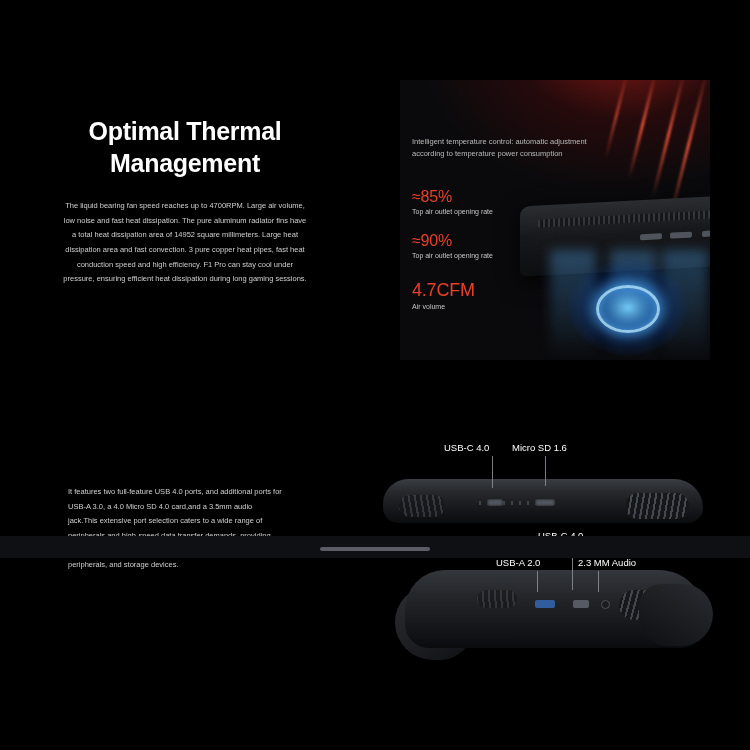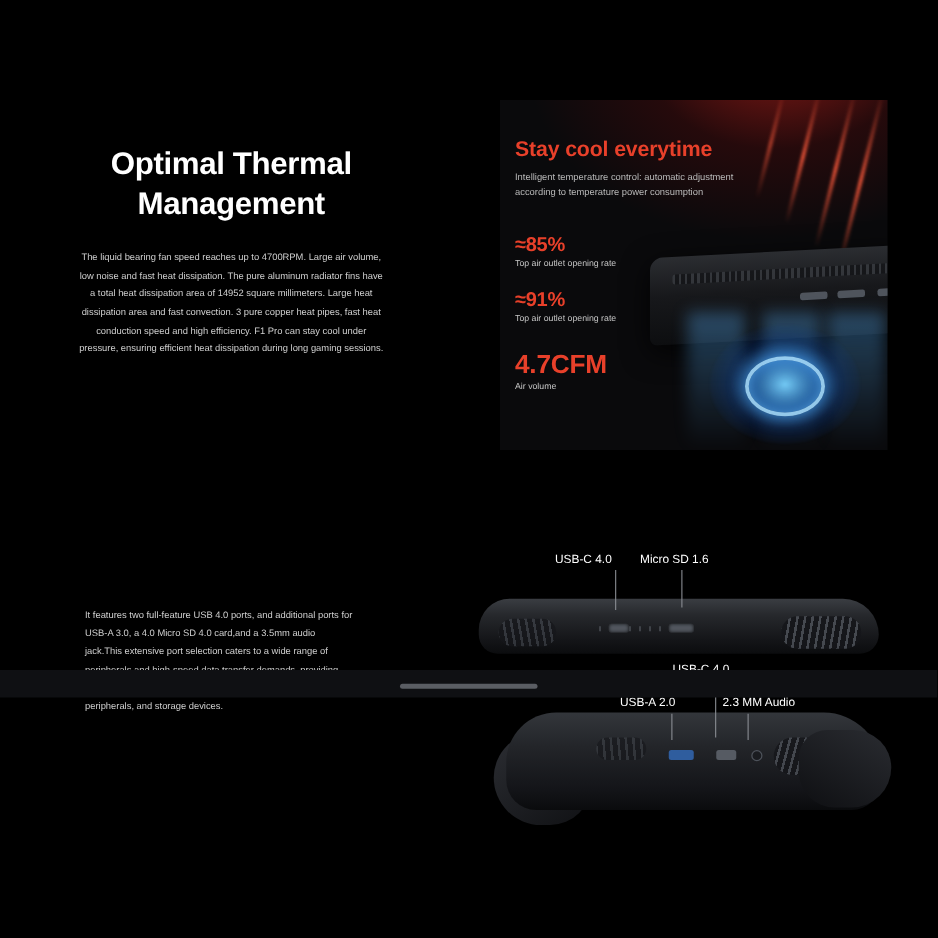--- a/index.html
+++ b/index.html
@@ -84,26 +84,26 @@
   .s1-heading {
     position:absolute; left: 412px; top: 110px;
     font-size: 17px; font-weight: 700; color: #e8402a;
     letter-spacing: -0.1px;
   }
   .s1-sub {
     position:absolute; left: 412px; top: 136px; width: 175px;
     font-size: 7.5px; line-height: 1.55; color: #b9b9b9;
   }
   .stat { position:absolute; left: 412px; }
-  .stat .v { font-size: 16px; font-weight: 700; color:#e8402a; letter-spacing:-0.2px; }
+  .stat .v { font-size: 16px; font-weight: 400; color:#e8402a; letter-spacing:-0.2px; }
   .stat .l { font-size: 7px; color:#c6c6c6; margin-top: 2px; }
   .stat-1 { top: 188px; }
   .stat-2 { top: 232px; }
   .stat-3 { top: 280px; }
-  .stat-3 .v { font-size: 21px; }
+  .stat-3 .v { font-size: 18px; }
 
   
   .sec2 { position:absolute; left:0; top:420px; width:750px; height: 310px; }
 
   .s2-left { position:absolute; left: 10px; top: 45px; width: 330px; text-align:center; }
   .s2-title {
     font-size: 21px; font-weight: 700; line-height: 1.3; color:#fff;
     letter-spacing: -0.2px;
   }
   .s2-body {
@@ -220,29 +220,28 @@
         <div class="port" style="left:182px;"></div>
       </div>
 
       <div class="beam" style="left:150px;"></div>
       <div class="beam" style="left:210px;"></div>
       <div class="beam" style="left:262px;"></div>
       <div class="fanglow"></div>
       <div class="fanring"></div>
     </div>
 
-    <div class="s1-heading">Stay cool everytime</div>
     <div class="s1-sub">Intelligent temperature control: automatic adjustment according to temperature power consumption</div>
 
     <div class="stat stat-1">
       <div class="v">≈85%</div>
       <div class="l">Top air outlet opening rate</div>
     </div>
     <div class="stat stat-2">
-      <div class="v">≈91%</div>
+      <div class="v">≈90%</div>
       <div class="l">Top air outlet opening rate</div>
     </div>
     <div class="stat stat-3">
       <div class="v">4.7CFM</div>
       <div class="l">Air volume</div>
     </div>
   </div>
 
   <div class="sec2">
 

